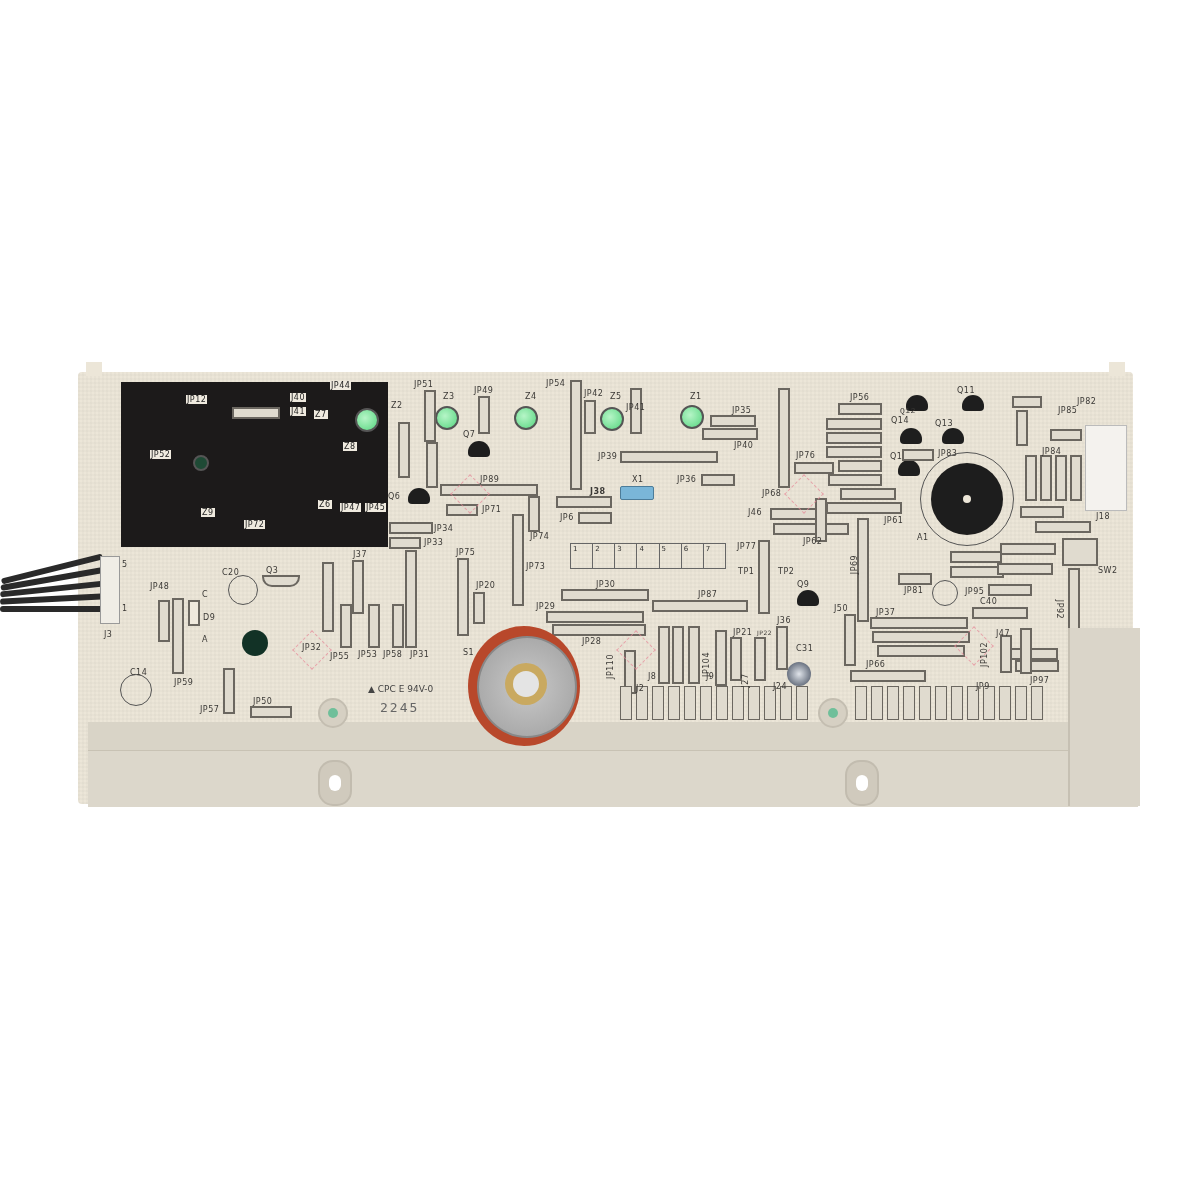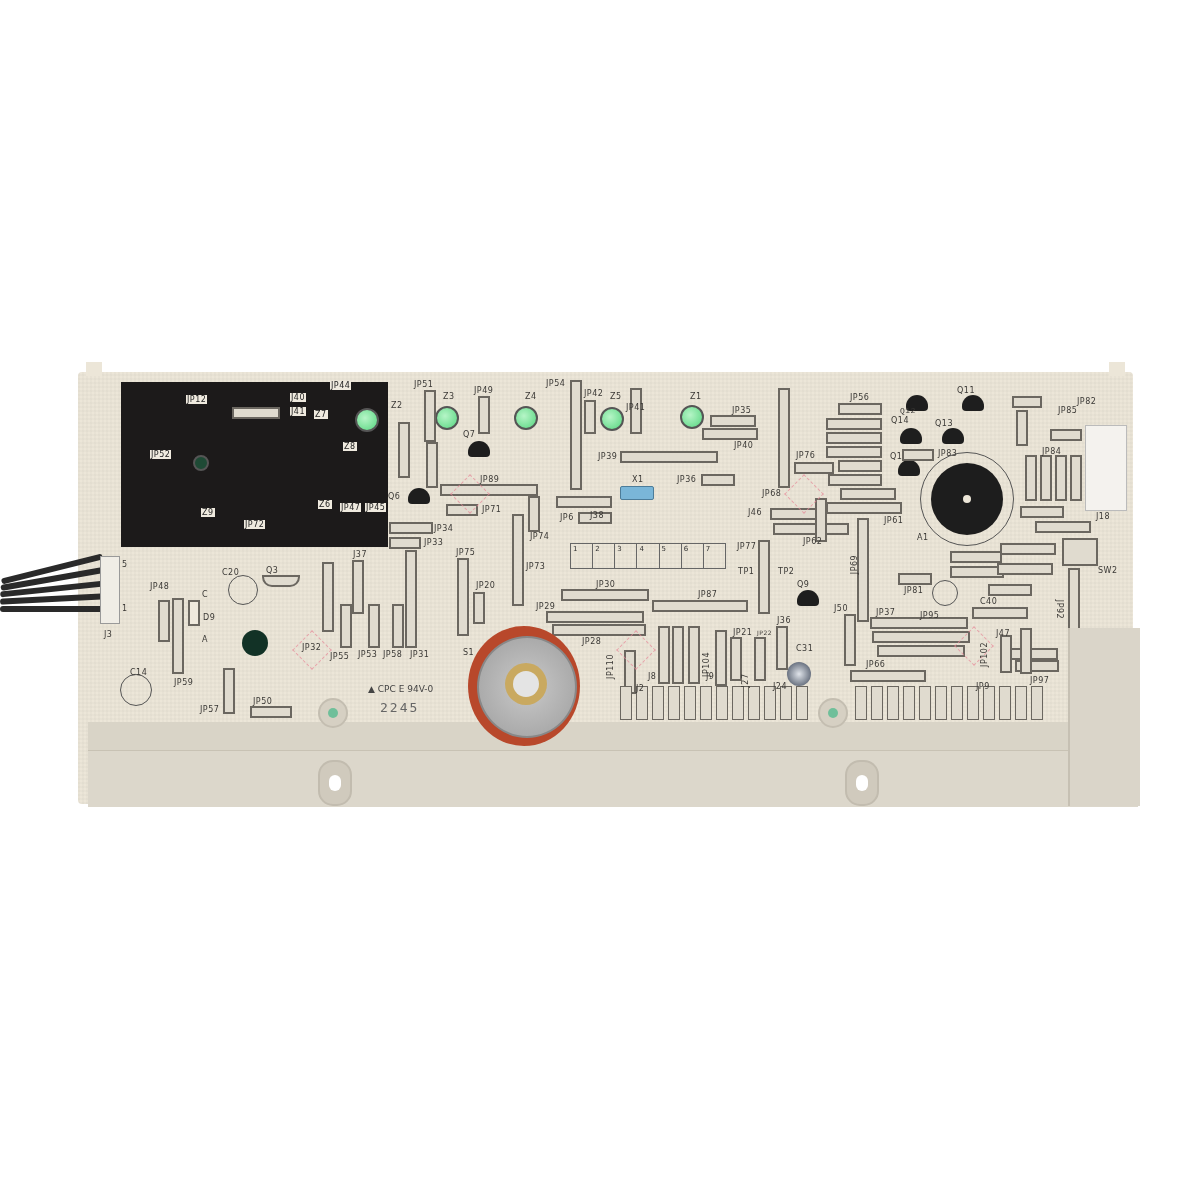--- a/index.html
+++ b/index.html
@@ -271,21 +271,21 @@
 <span class="label" style="left:626px;top:379px;margin-top:24px;">JP41</span>
 <span class="label" style="left:690px;top:392px;">Z1</span>
 <span class="label" style="left:732px;top:406px;">JP35</span>
 <span class="label" style="left:734px;top:441px;">JP40</span>
 <span class="label" style="left:598px;top:452px;">JP39</span>
 <span class="label" style="left:677px;top:475px;">JP36</span>
 <span class="label" style="left:632px;top:475px;">X1</span>
 <span class="label" style="left:480px;top:475px;">JP89</span>
 <span class="label" style="left:482px;top:505px;">JP71</span>
 <span class="label" style="left:530px;top:532px;">JP74</span>
-<span class="label" style="left:590px;top:511px;">J38</span>
+<span class="label" style="left:590px;top:487px;font-weight:bold;">J38</span>
 <span class="label" style="left:560px;top:513px;">JP6</span>
 <span class="label" style="left:434px;top:524px;">JP34</span>
 <span class="label" style="left:424px;top:538px;">JP33</span>
 <span class="label" style="left:456px;top:548px;">JP75</span>
 <span class="label" style="left:526px;top:562px;">JP73</span>
 <span class="label" style="left:476px;top:581px;">JP20</span>
 <span class="label" style="left:596px;top:580px;">JP30</span>
 <span class="label" style="left:536px;top:602px;">JP29</span>
 <span class="label" style="left:582px;top:637px;">JP28</span>
 <span class="label" style="left:698px;top:590px;">JP87</span>
@@ -310,21 +310,21 @@
 <span class="label" style="left:762px;top:489px;">JP68</span>
 <span class="label" style="left:884px;top:516px;">JP61</span>
 <span class="label" style="left:917px;top:533px;">A1</span>
 <span class="label" style="left:1096px;top:512px;">J18</span>
 <span class="label" style="left:748px;top:508px;">J46</span>
 <span class="label" style="left:803px;top:537px;">JP62</span>
 <span class="label" style="left:737px;top:542px;">JP77</span>
 <span class="label" style="left:845px;top:560px;transform:rotate(-90deg);">JP69</span>
 <span class="label" style="left:1098px;top:566px;">SW2</span>
 <span class="label" style="left:904px;top:586px;">JP81</span>
-<span class="label" style="left:920px;top:587px;margin-top:24px;">JP95</span>
+<span class="label" style="left:965px;top:587px;">JP95</span>
 <span class="label" style="left:960px;top:597px;margin-left:20px;">C40</span>
 <span class="label" style="left:1050px;top:605px;transform:rotate(90deg);">JP92</span>
 <span class="label" style="left:834px;top:604px;">J50</span>
 <span class="label" style="left:876px;top:608px;">JP37</span>
 <span class="label" style="left:996px;top:629px;">J47</span>
 <span class="label" style="left:972px;top:650px;transform:rotate(-90deg);">JP102</span>
 <span class="label" style="left:866px;top:660px;text-align:right;">JP66</span>
 <span class="label" style="left:1030px;top:676px;">JP97</span>
 <span class="label" style="left:976px;top:682px;">JP9</span>
 <span class="label" style="left:222px;top:568px;">C20</span>

